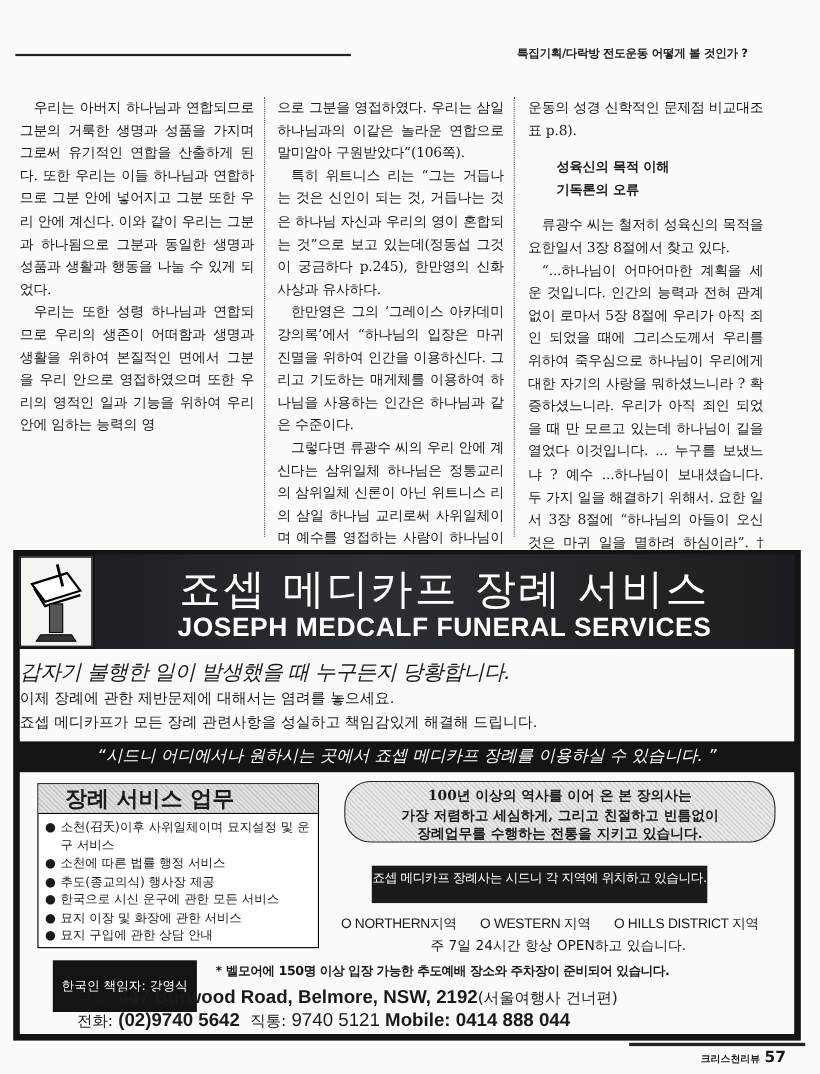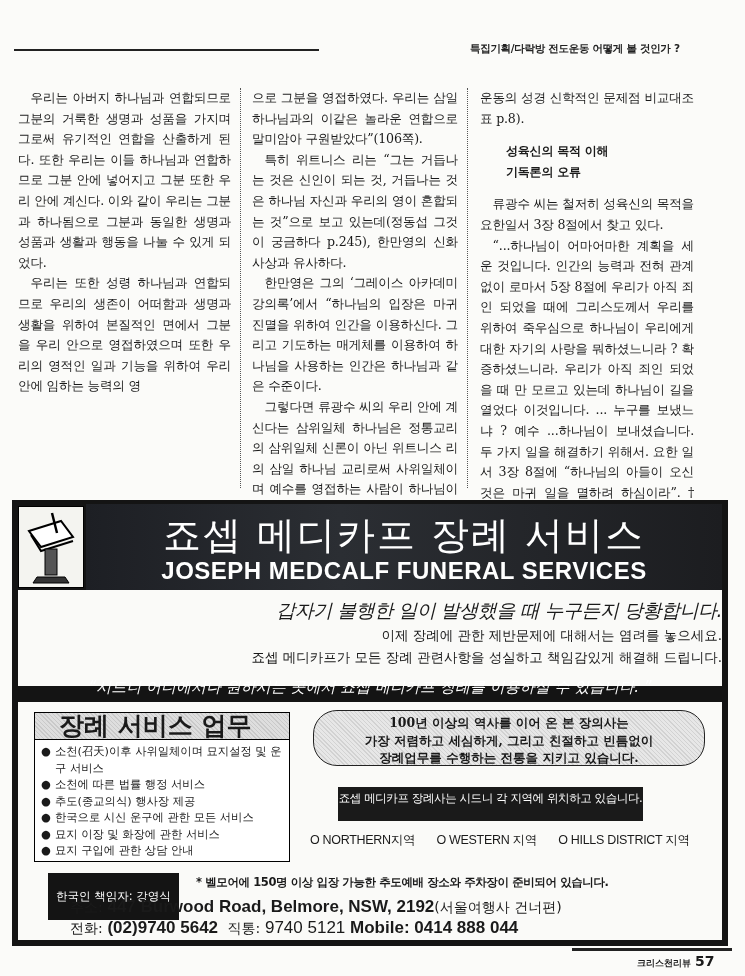--- a/index.html
+++ b/index.html
@@ -18,27 +18,27 @@
   .vsep { position:absolute; top:88px; height:400px; width:0; border-left:1px dotted #555; }
   .subhead { font-family:"DejaVu Sans", sans-serif; font-weight:bold; font-size:12px; margin:0; padding-left:14px; line-height:20.6px; }
   .spacer { height:12px; }
 
   
   .ad { position:absolute; left:12px; top:500px; width:716px; height:446px; background:#141414; }
   .ad-logo-box { position:absolute; left:6px; top:6px; width:64px; height:80px; background:#f4f4f0; border:1px solid #000; }
   .ad-banner { position:absolute; left:74px; top:4px; width:636px; height:108px; background:linear-gradient(90deg,#1d1f24,#2b2e33 40%,#1c1d20); }
   .ad-title-ko { position:absolute; left:0; top:6px; width:100%; text-align:center; font-family:"DejaVu Sans", sans-serif; font-size:38px; color:#fff; letter-spacing:2px; }
   .ad-title-en { position:absolute; left:0; top:53px; width:100%; text-align:center; font-family:"Liberation Sans", sans-serif; font-weight:bold; font-size:24px; color:#fff; letter-spacing:0.5px; }
-  .ad-white1 { position:absolute; left:6px; top:90px; width:704px; height:96px; background:#fafaf8; text-align:right; }
+  .ad-white1 { position:absolute; left:6px; top:90px; width:704px; height:84px; background:#fafaf8; text-align:left; }
   .ad-headline { font-family:"DejaVu Sans", sans-serif; font-style:italic; font-size:19px; margin-top:8px; letter-spacing:-0.5px; }
   .ad-sub { font-family:"DejaVu Sans", sans-serif; font-size:13.5px; line-height:22px; }
   .ad-quote { position:absolute; left:6px; top:178px; width:704px; text-align:center; color:#fff; font-family:"DejaVu Sans", sans-serif; font-style:italic; font-size:15px; }
   .ad-white2 { position:absolute; left:6px; top:202px; width:704px; height:238px; background:#fafaf8; }
   .svc-box { position:absolute; left:16px; top:10px; width:254px; height:148px; border:1.5px solid #000; background:#fff; }
-  .svc-head { background:repeating-linear-gradient(45deg,#c9c9c9 0 1px,#dedede 1px 3px); height:26px; border-bottom:1px solid #000; font-family:"DejaVu Sans", sans-serif; font-weight:bold; font-size:25px; padding-left:24px; line-height:26px; }
+  .svc-head { background:repeating-linear-gradient(45deg,#c9c9c9 0 1px,#dedede 1px 3px); height:26px; border-bottom:1px solid #000; font-family:"DejaVu Sans", sans-serif; font-weight:bold; font-size:20px; padding-left:24px; line-height:26px; }
   .svc-list { list-style:none; margin:4px 0 0 0; padding:0 0 0 6px; font-family:"DejaVu Sans", sans-serif; font-size:11.3px; line-height:16.5px; }
   .svc-list li { padding-left:14px; position:relative; }
   .svc-list li .dot { position:absolute; left:0; top:0; }
   .history { position:absolute; left:295px; top:8px; width:392px; height:56px; border:1.5px solid #222; border-radius:24px; background:repeating-linear-gradient(45deg,#d2d2d2 0 1px,#e7e7e7 1px 3px); text-align:center; font-family:"DejaVu Serif", serif; font-weight:bold; font-size:12.5px; line-height:17.5px; padding-top:3px; box-sizing:border-box; }
   .loc-bar { position:absolute; left:320px; top:85px; width:305px; height:34px; background:#1a1a1a; color:#fff; font-family:"DejaVu Sans", sans-serif; font-size:11.5px; line-height:22px; text-align:center; letter-spacing:-0.4px; }
   .loc-row { position:absolute; left:292px; font-family:"Liberation Sans", sans-serif; font-size:12.5px; white-space:nowrap; letter-spacing:-0.3px; }
   .loc-row span { margin-right:18px; }
   .open { position:absolute; left:292px; top:150px; width:395px; text-align:center; font-family:"DejaVu Sans", sans-serif; font-size:12.5px; }
   .manager { position:absolute; left:30px; top:171px; background:#141414; color:#fff; font-family:"DejaVu Sans", sans-serif; font-size:11.5px; padding:16px 8px; }
   .note { position:absolute; left:178px; top:173px; font-family:"DejaVu Sans", sans-serif; font-weight:bold; font-size:11.5px; letter-spacing:-0.4px; }
@@ -114,20 +114,21 @@
       <div>100년 이상의 역사를 이어 온 본 장의사는</div>
       <div>가장 저렴하고 세심하게, 그리고 친절하고 빈틈없이</div>
       <div>장례업무를 수행하는 전통을 지키고 있습니다.</div>
     </div>
     <div class="loc-bar">죠셉 메디카프 장례사는 시드니 각 지역에 위치하고 있습니다.</div>
     <div class="loc-row" style="top:130px">
       <span>O NORTHERN지역</span>
       <span>O WESTERN 지역</span>
       <span>O HILLS DISTRICT 지역</span>
     </div>
+    <div class="open">주 7일 24시간 항상 OPEN하고 있습니다.</div>
     <div class="manager">한국인 책임자: 강영식</div>
     <div class="note">* 벨모어에 150명 이상 입장 가능한 추도예배 장소와 주차장이 준비되어 있습니다.</div>
     <div class="addr">
       <span class="small-ko">주소:</span>
       <span class="b">447 Burwood Road, Belmore, NSW, 2192</span><span class="small-ko">(서울여행사 건너편)</span>
     </div>
     <div class="phone">
       <span class="small-ko">전화:</span>
       <span class="b">(02)9740 5642</span>&nbsp;
       <span class="small-ko">직통:</span>

